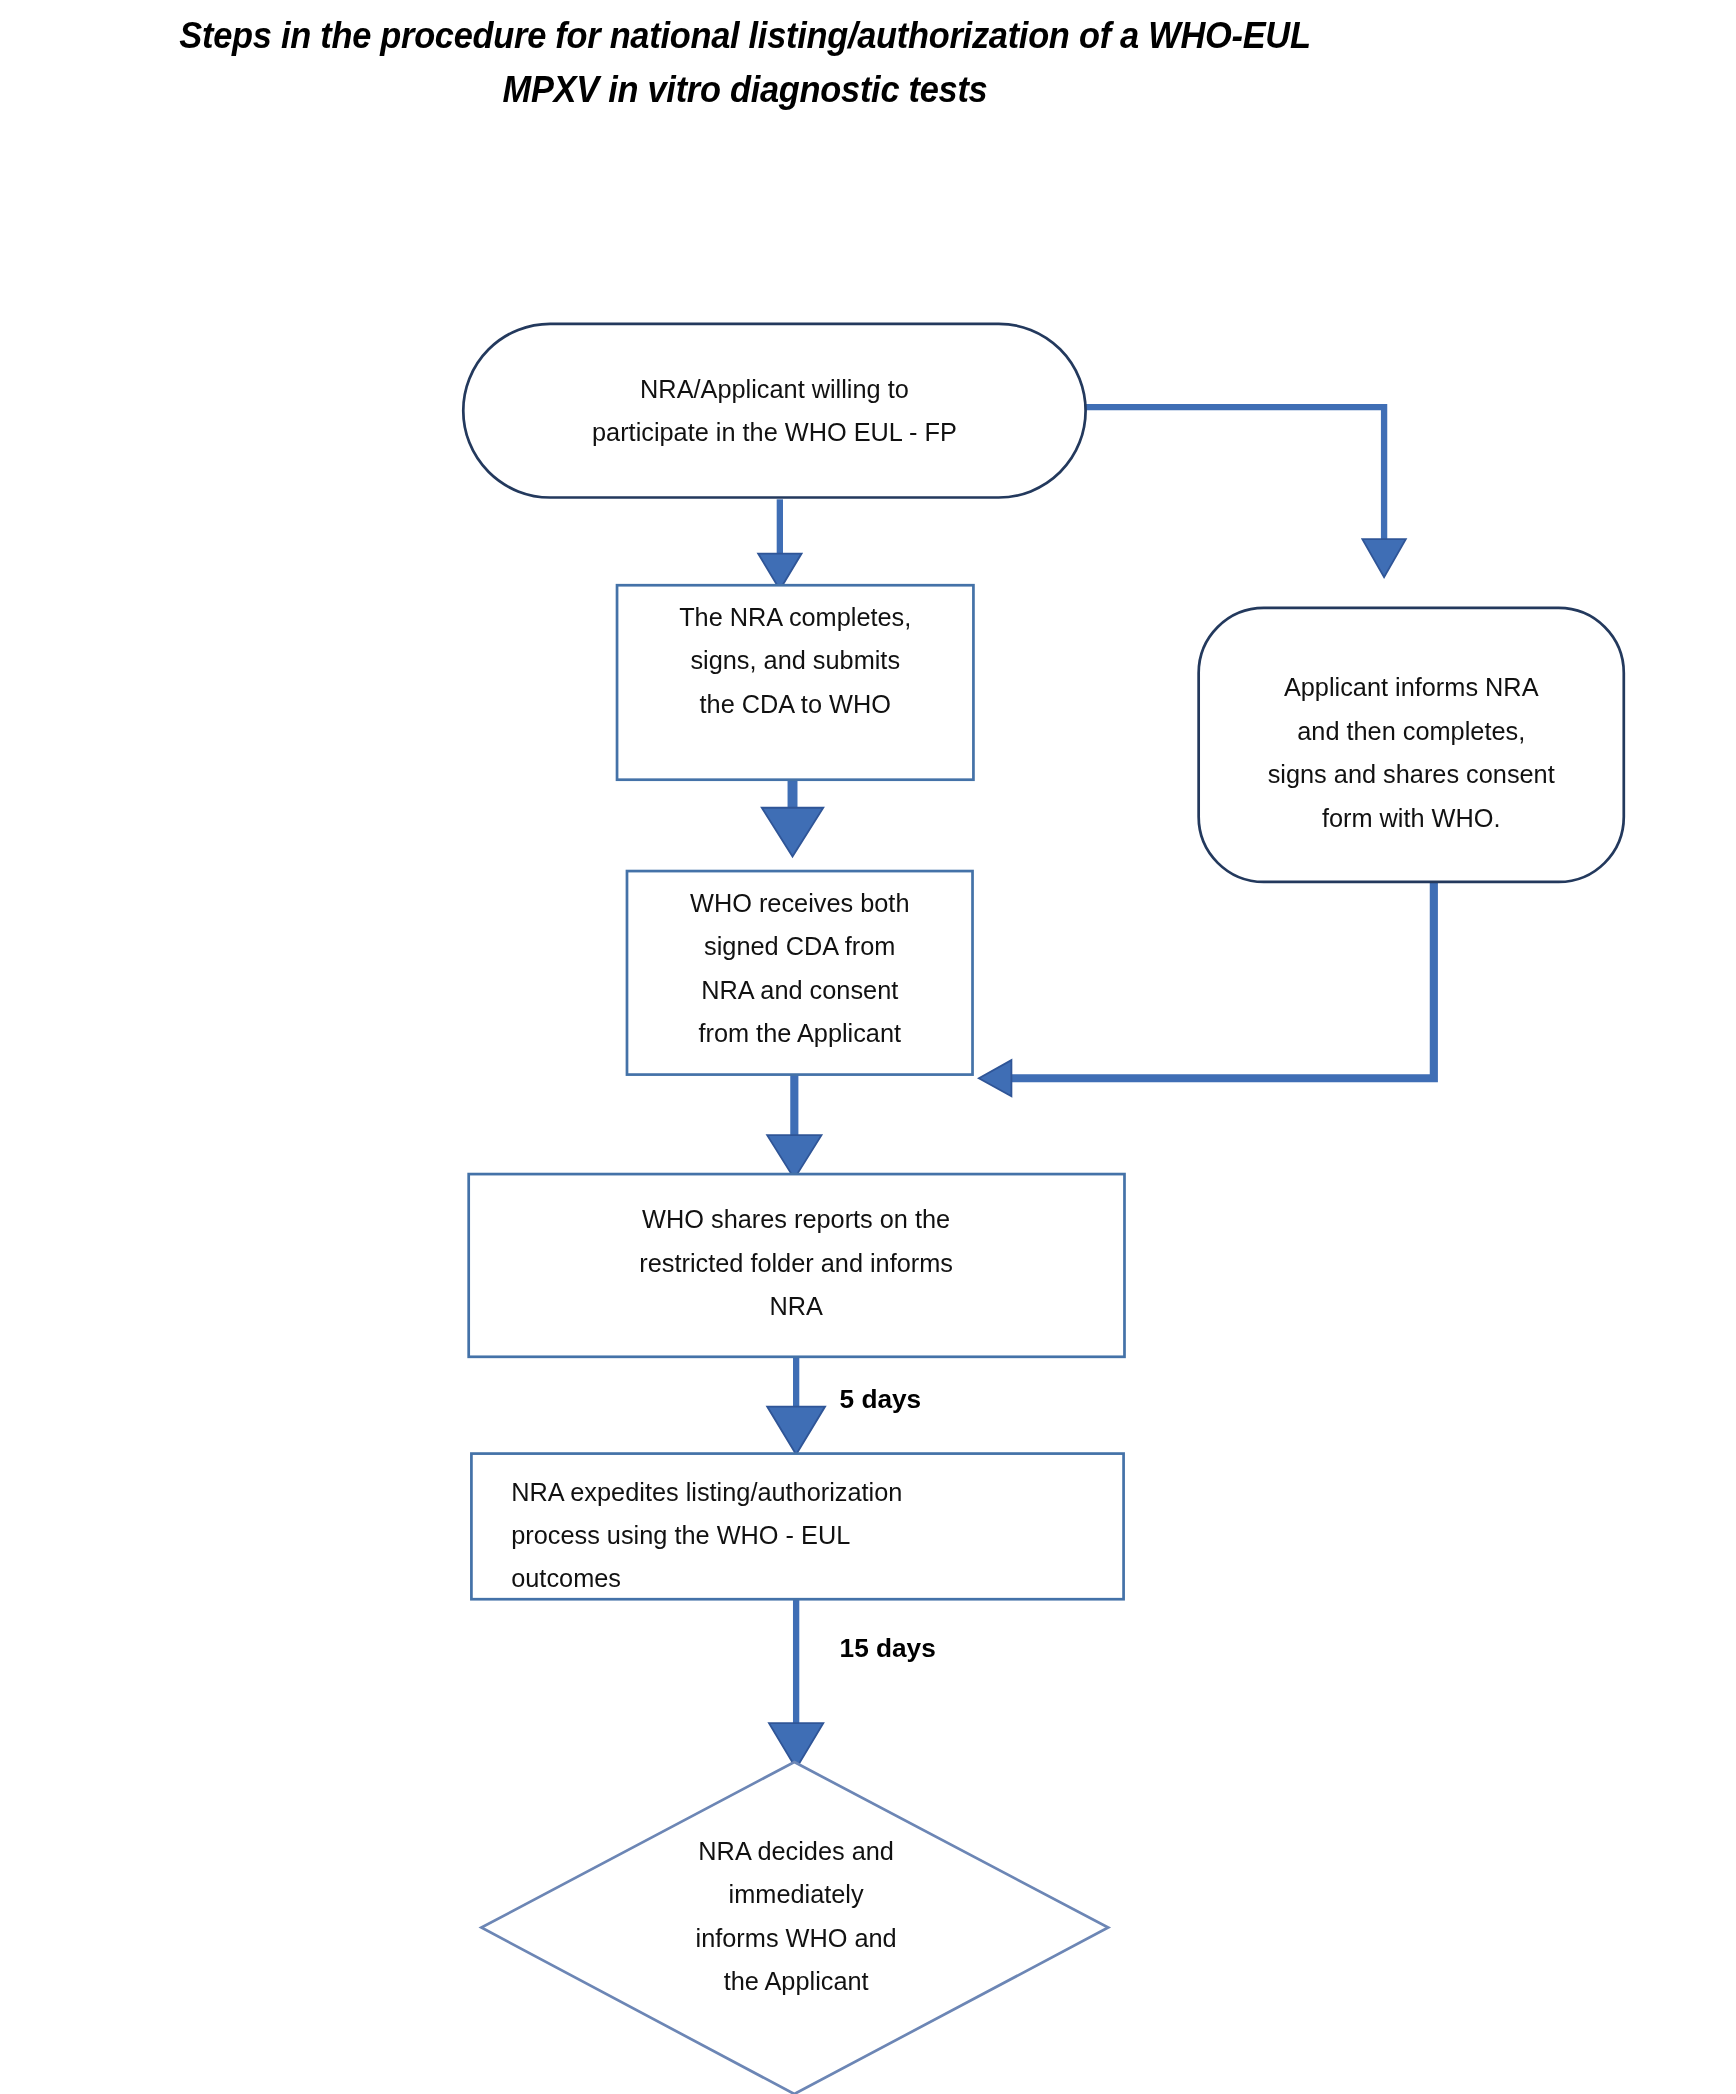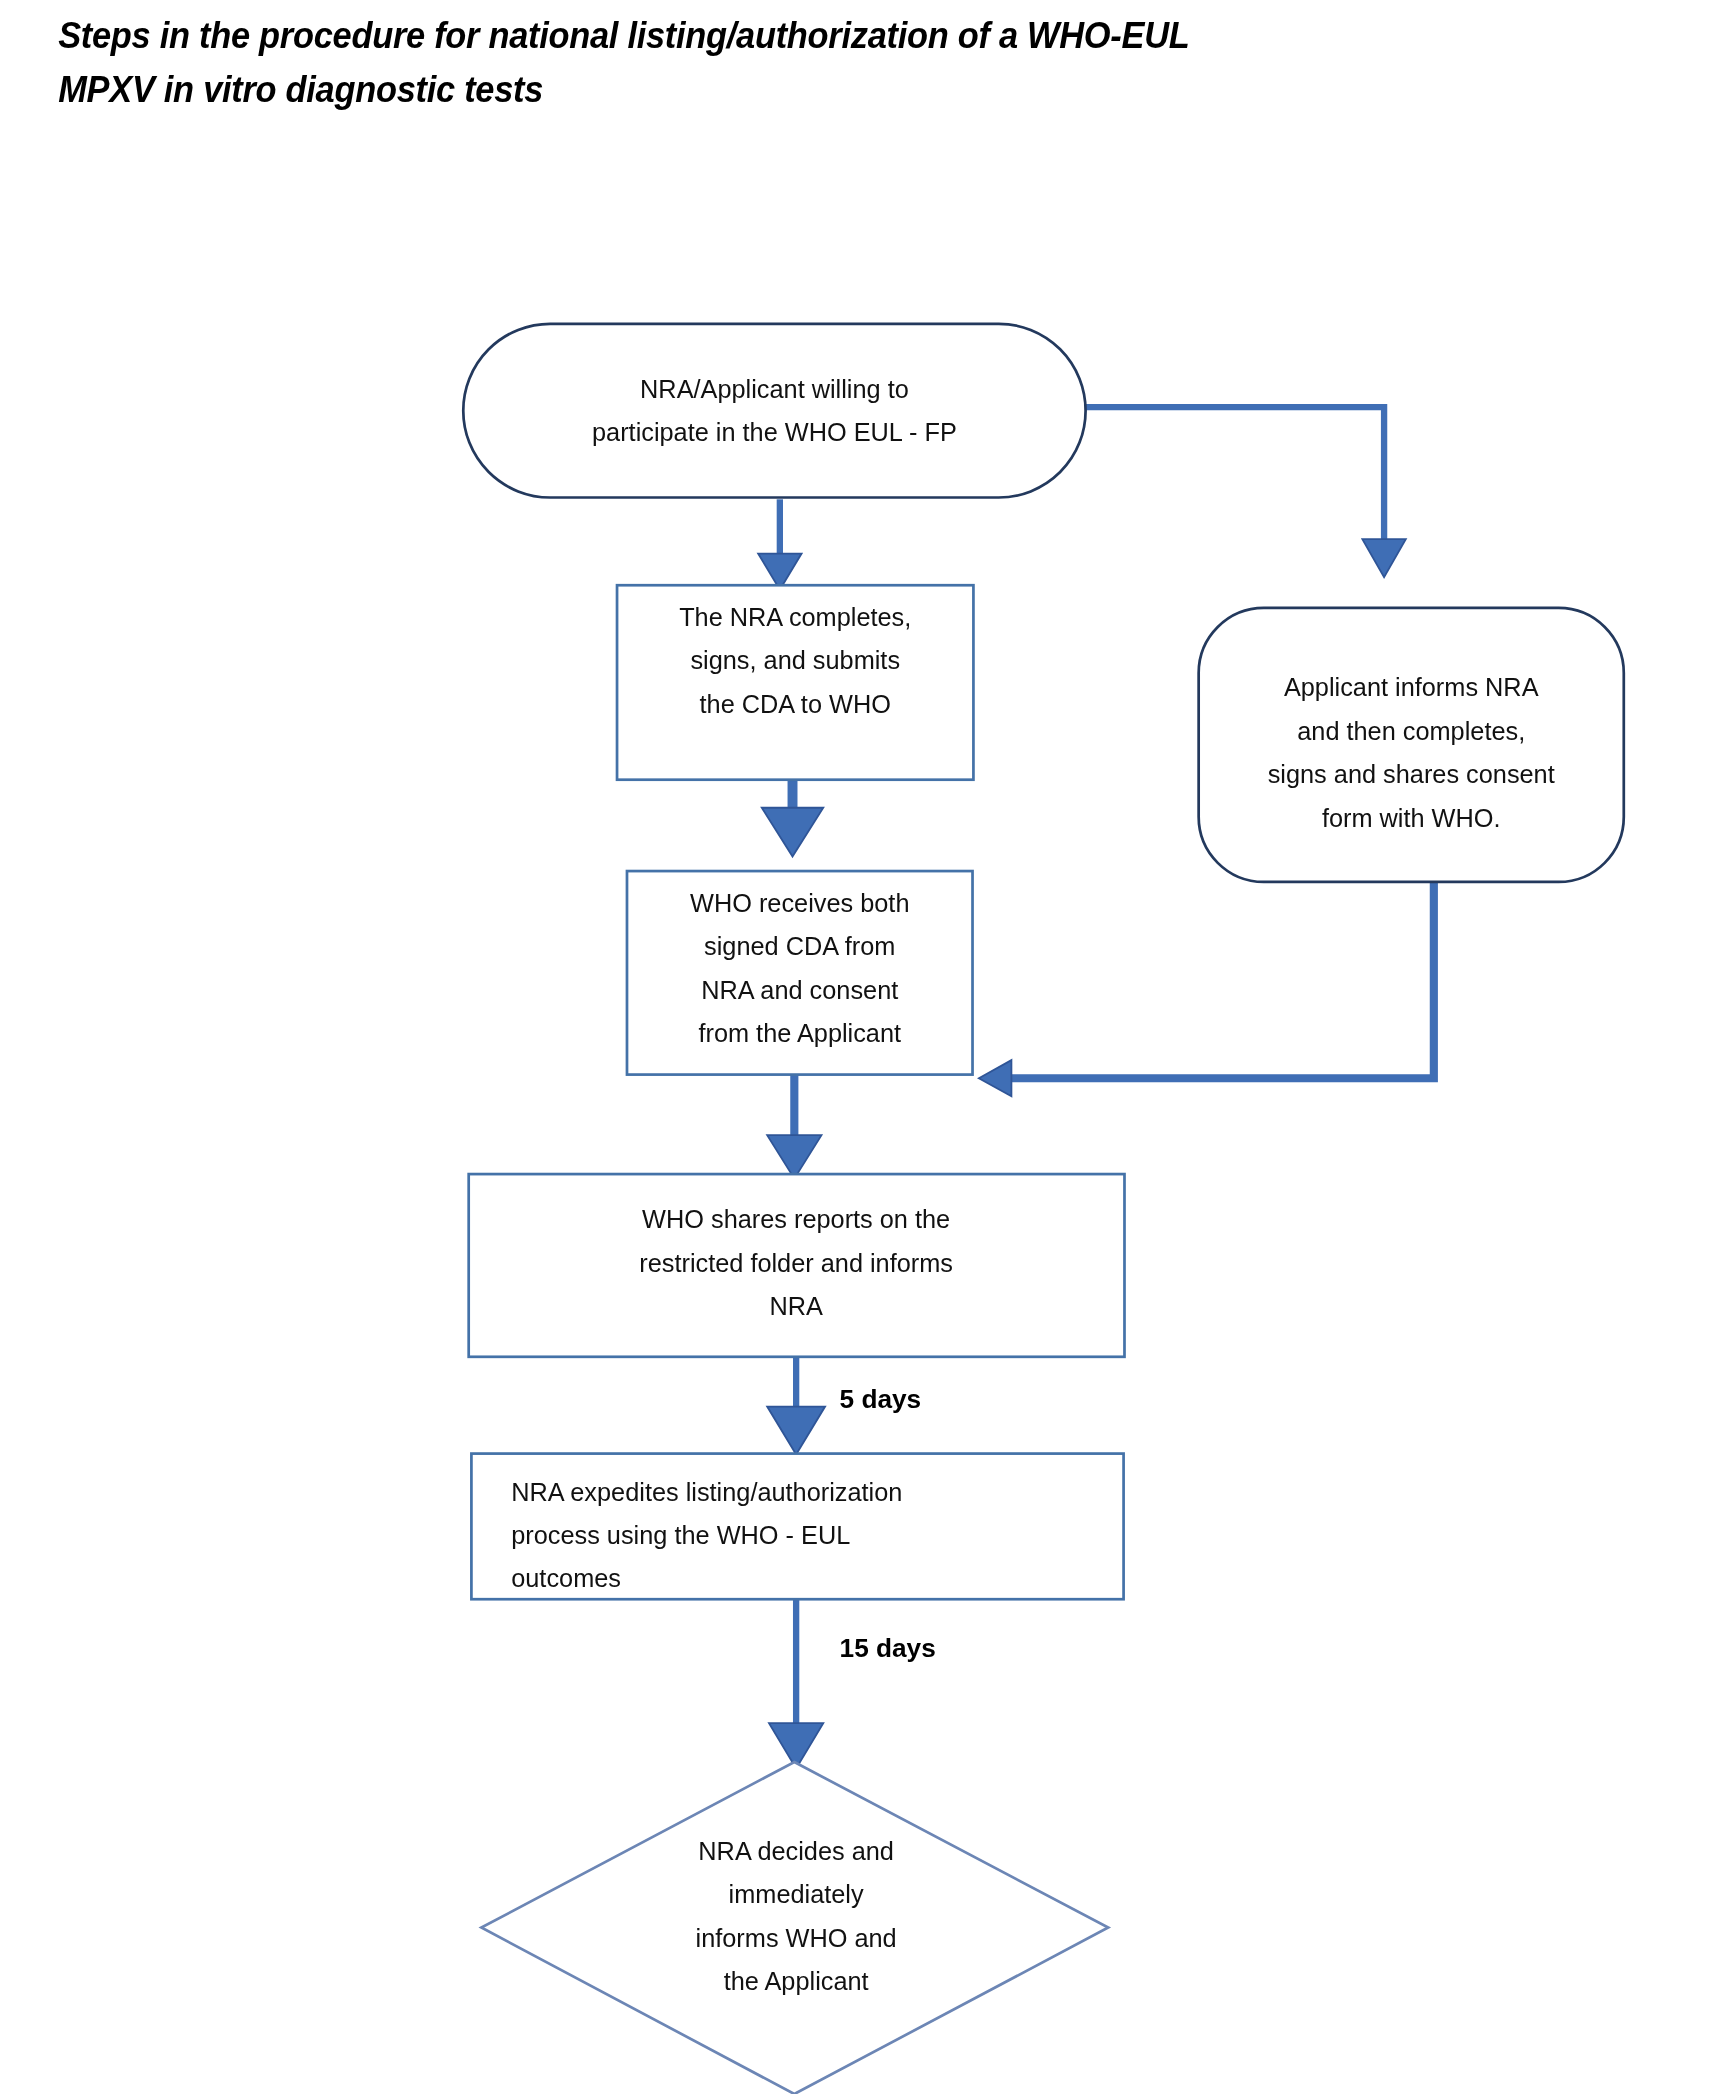--- a/index.html
+++ b/index.html
@@ -9,24 +9,24 @@
   }
   body {
     width: 1737px;
     height: 2094px;
     font-family: "Liberation Sans", "DejaVu Sans", sans-serif;
     position: relative;
     overflow: hidden;
   }
   #title-block {
     position: absolute;
-    left: 6px;
+    left: 0;
     top: 9px;
     width: 1490px;
-    text-align: left;
+    text-align: center;
   }
   .title-line {
     font-family: "Liberation Sans Narrow", "Liberation Sans", sans-serif;
     font-style: italic;
     font-weight: bold;
     font-size: 37px;
     line-height: 54px;
     color: #000000;
     letter-spacing: -0.3px;
     transform: scaleX(0.93);

